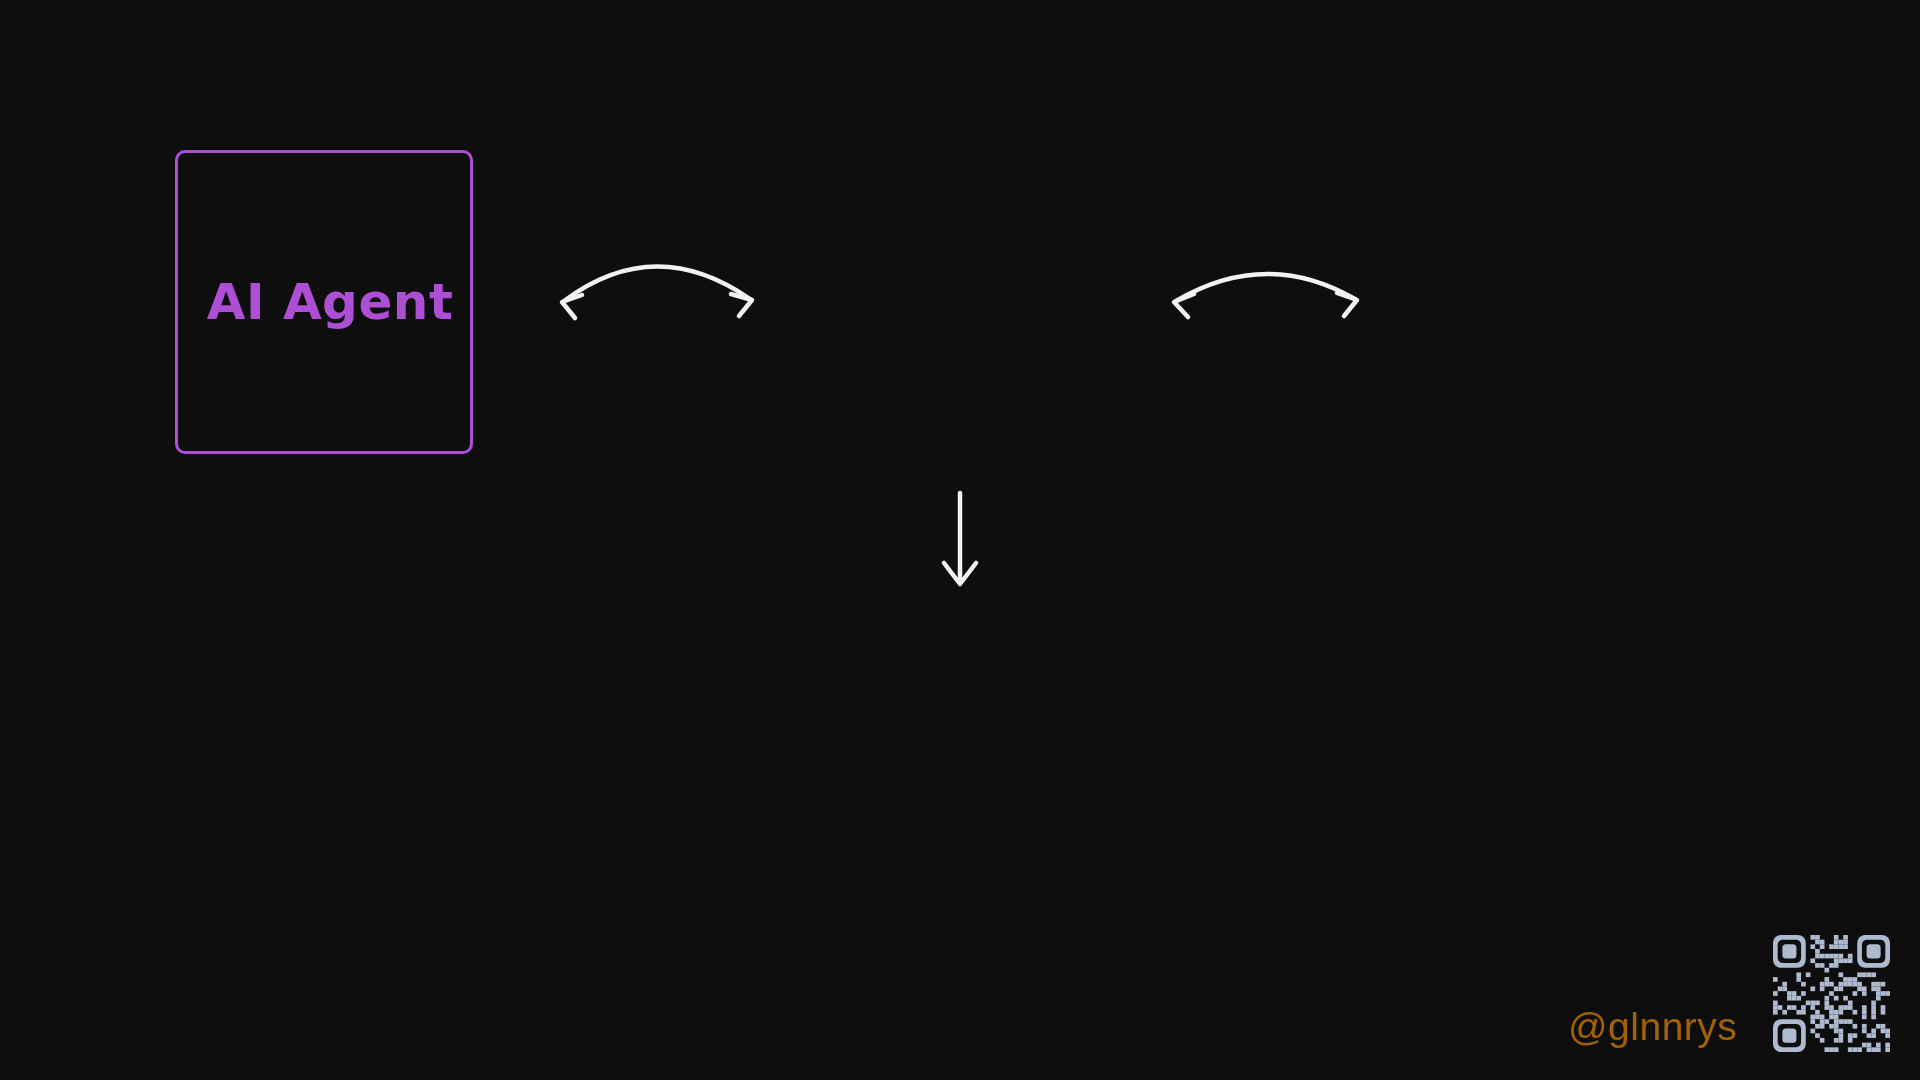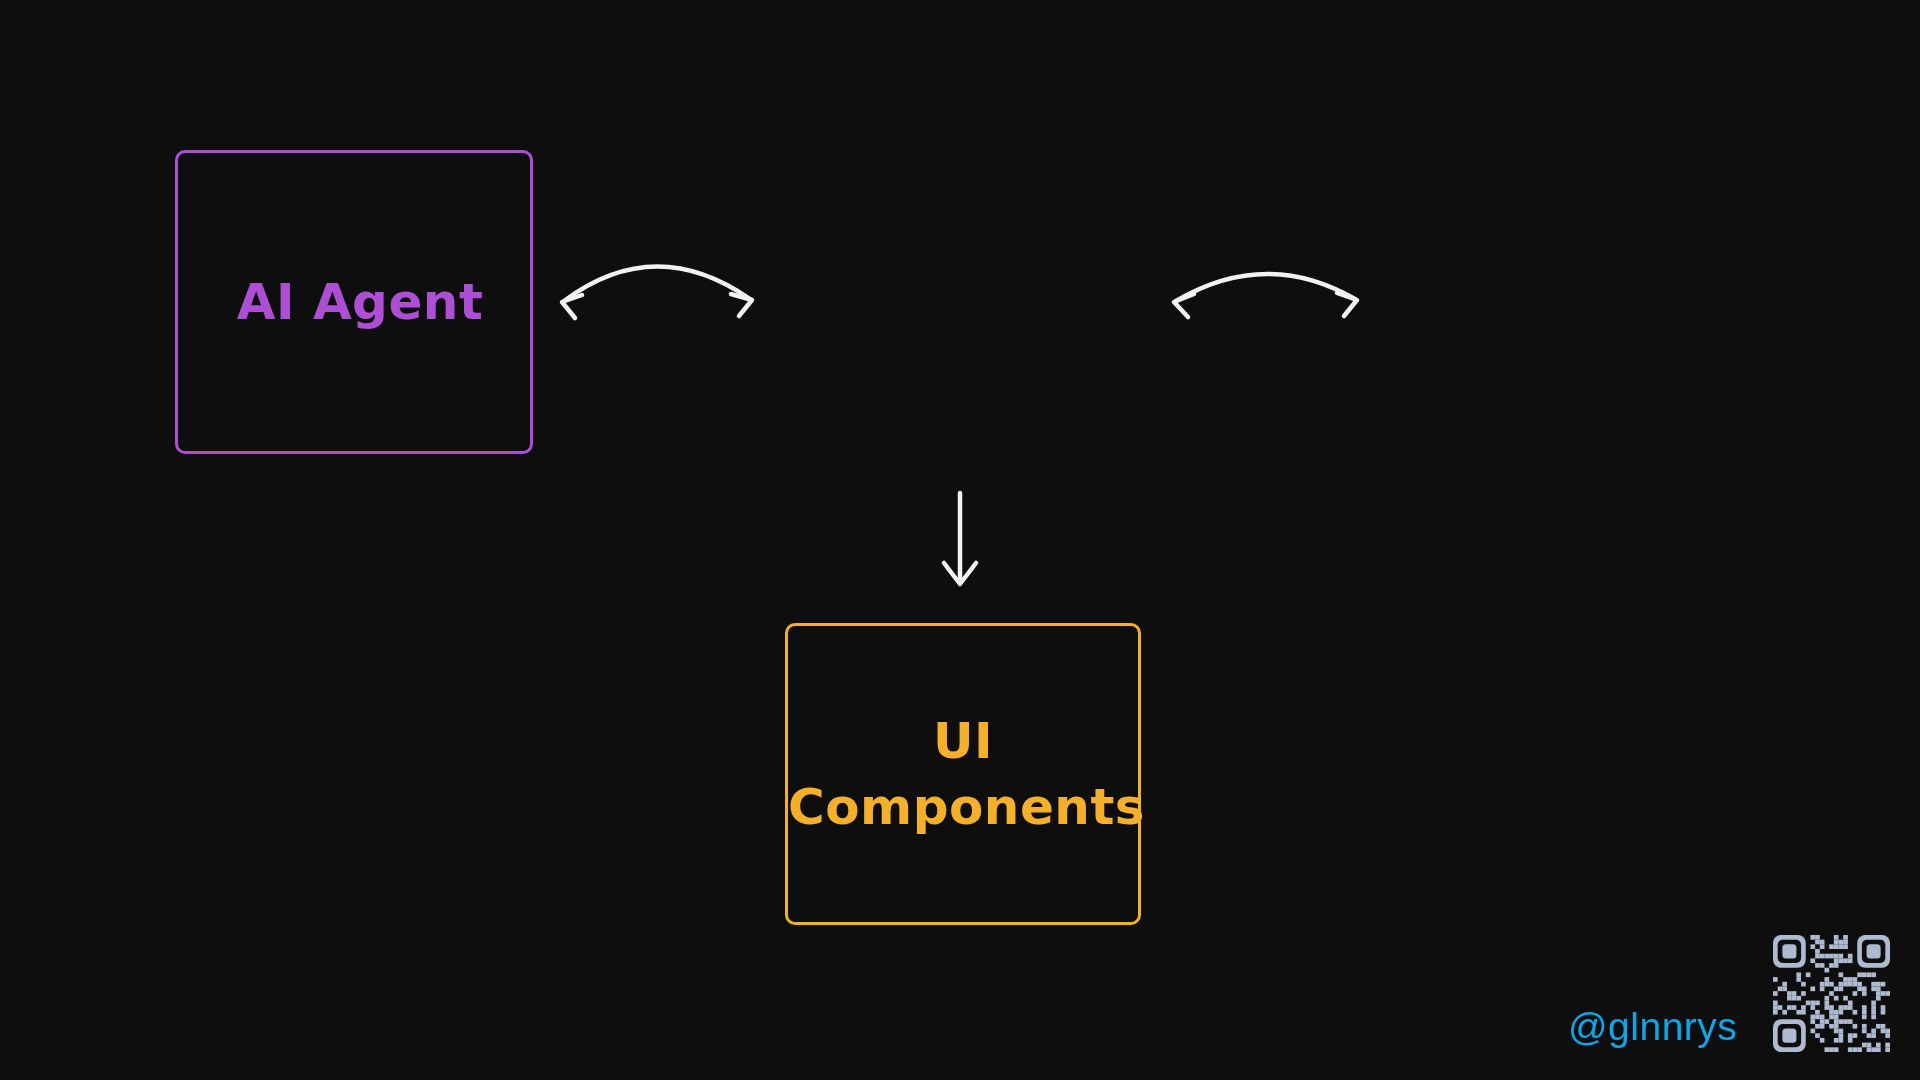--- a/index.html
+++ b/index.html
@@ -26,21 +26,21 @@
     text-align: center;
     font-weight: bold;
     font-size: 50px;
     line-height: 1.32;
     letter-spacing: 0.5px;
     box-sizing: border-box;
   }
   .node .label { width: 100%; }
   .node .line { display: block; }
 
-  .node-ai-agent       { left: 175px;  top: 150px; width: 358px; height: 304px; padding-left: 12px; }
+  .node-ai-agent       { left: 175px;  top: 150px; width: 298px; height: 304px; padding-left: 12px; }
   .node-mcp-server     { left: 782px;  top: 156px; width: 357px; height: 301px; }
   .node-your-data-tools{ left: 1387px; top: 153px; width: 358px; height: 300px; }
   .node-ui-components  { left: 785px;  top: 623px; width: 356px; height: 302px; }
 
   .arrows {
     position: absolute;
     left: 0; top: 0;
     width: 1920px;
     height: 1080px;
     pointer-events: none;
@@ -56,21 +56,21 @@
     stroke: var(--c, #f2f2f2);
     stroke-width: 4.5;
     stroke-linecap: round;
     stroke-linejoin: round;
   }
 
   .watermark {
     position: absolute;
     left: 1568px;
     top: 1005px;
-    color: #0ea5e9;
+    color: #a16207;
     font-family: "Liberation Sans", sans-serif;
     font-size: 39px;
     letter-spacing: 0.5px;
     white-space: nowrap;
   }
   .qr {
     position: absolute;
     left: 1773px;
     top: 935px;
     width: 117px;
@@ -83,26 +83,20 @@
 <div class="canvas">
 
   <div class="node node-ai-agent" style="--c: #ad4fd4;">
     <div class="label">
       <span class="line">AI Agent</span>
     </div>
   </div>
 
 
 
-  <div class="node node-ui-components" style="--c: #f5b02b;">
-    <div class="label">
-      <span class="line">UI</span>
-      <span class="line">Components</span>
-    </div>
-  </div>
 
   <svg class="arrows" viewBox="0 0 1920 1080" aria-hidden="true" style="--c: #f2f2f2;">
 
     <g>
       <path class="shaft" d="M 564 301 Q 655 233 750 299"></path>
       <path class="head" d="M 582 295 L 562 302 L 575 318"></path>
       <path class="head" d="M 731 294 L 752 300 L 739 316"></path>
     </g>
 
     <g>

